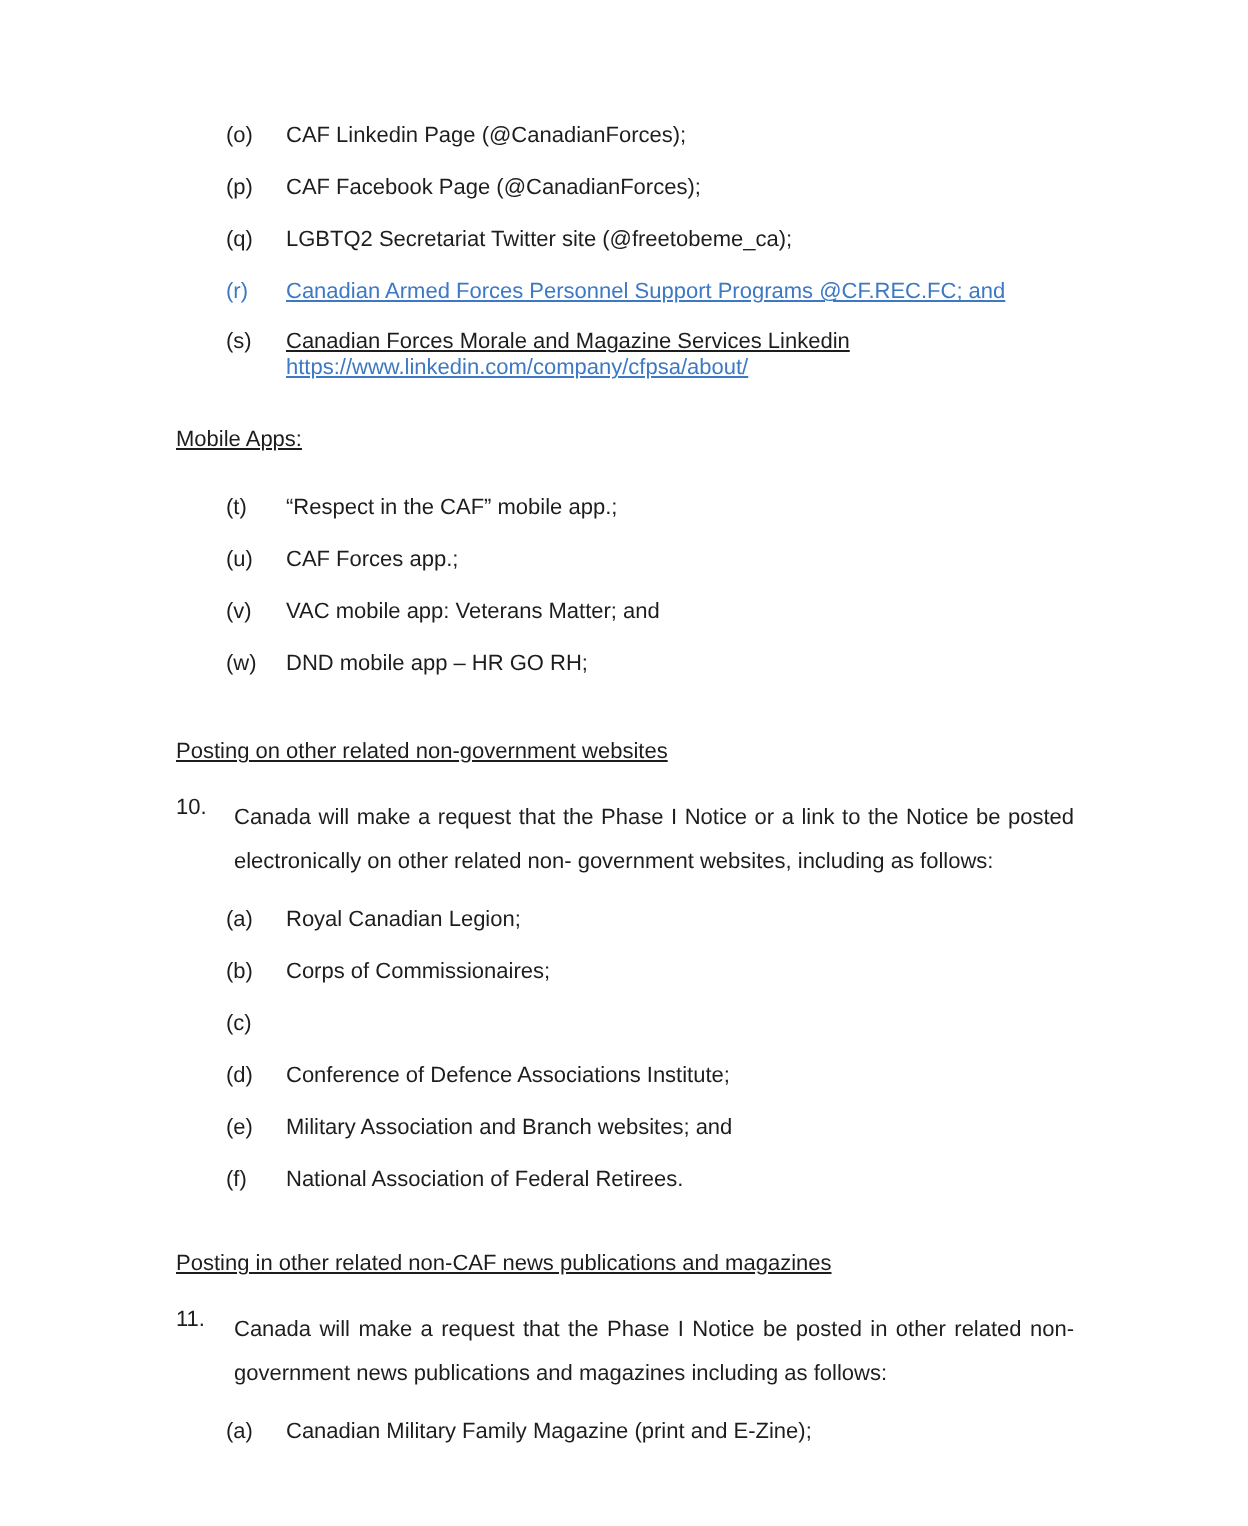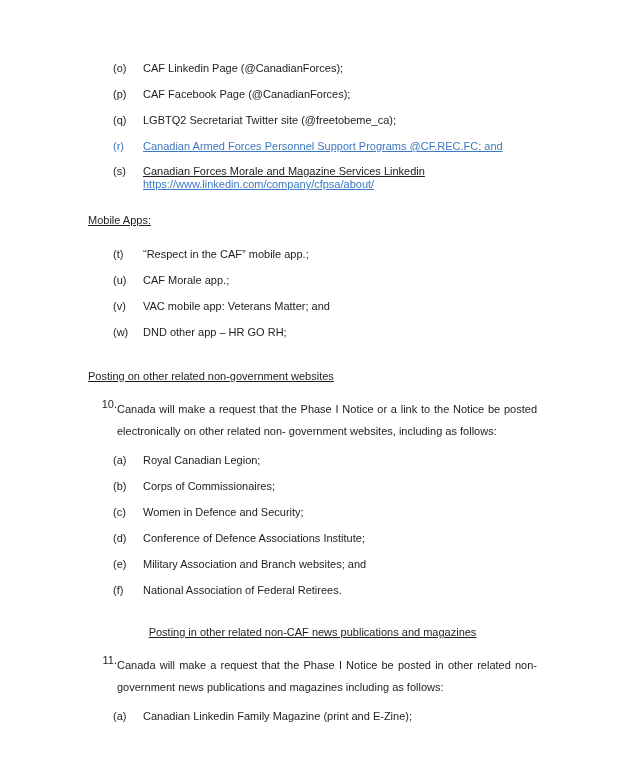--- a/index.html
+++ b/index.html
@@ -16,23 +16,23 @@
   .content{
     position:absolute;top:0;left:88px;width:449px;
     padding-top:61px;
   }
   .li{display:flex;line-height:14px;margin-top:12px;}
   .li:first-child{margin-top:0;}
   .li .marker{width:30px;flex-shrink:0;margin-left:25px;}
   .li .txt{flex:1;}
   .subheading{margin-top:22px;line-height:14px;text-decoration:underline;}
   .heading{margin-top:30px;line-height:14px;text-decoration:underline;}
-  .heading2{margin-top:28px;line-height:14px;text-decoration:underline;text-align:center;}
+  .heading2{margin-top:28px;line-height:14px;text-decoration:underline;}
   .para{display:flex;margin-top:15px;}
-  .para .pnum{width:29px;flex-shrink:0;text-align:right;}
+  .para .pnum{width:29px;flex-shrink:0;}
   .para .plines{flex:1;max-width:420px;}
   .pline{line-height:22px;}
   .jline{text-align:justify;text-align-last:justify;-moz-text-align-last:justify;}
   .gap20{margin-top:20px;}
   .gap11{margin-top:11px;}
   a.link{color:#3c78c3;text-decoration:underline;cursor:pointer;margin-top:31px;}
   .blue{color:#3c78c3;}
   .ul-black{text-decoration:underline;}
   .tight{line-height:13px;}
 </style>
@@ -67,29 +67,29 @@
     </div>
 
     <div class="subheading">Mobile Apps:</div>
 
     <div class="li gap20" style="margin-top:20px;">
       <span class="marker">(t)</span>
       <span class="txt">“Respect in the CAF” mobile app.;</span>
     </div>
     <div class="li">
       <span class="marker">(u)</span>
-      <span class="txt">CAF Morale app.;</span>
+      <span class="txt">CAF Forces app.;</span>
     </div>
     <div class="li">
       <span class="marker">(v)</span>
       <span class="txt">VAC mobile app: Veterans Matter; and</span>
     </div>
     <div class="li">
       <span class="marker">(w)</span>
-      <span class="txt">DND other app – HR GO RH;</span>
+      <span class="txt">DND mobile app – HR GO RH;</span>
     </div>
 
     <div class="heading">Posting on other related non-government websites</div>
 
     <div class="para">
       <span class="pnum">10.</span>
       <span class="plines">
         <span class="pline jline" style="display:block">Canada will make a request that the Phase I Notice or a link to the Notice be posted</span>
         <span class="pline" style="display:block">electronically on other related non- government websites, including as follows:</span>
       </span>
@@ -98,21 +98,20 @@
     <div class="li gap11" style="margin-top:11px;">
       <span class="marker">(a)</span>
       <span class="txt">Royal Canadian Legion;</span>
     </div>
     <div class="li">
       <span class="marker">(b)</span>
       <span class="txt">Corps of Commissionaires;</span>
     </div>
     <div class="li">
       <span class="marker">(c)</span>
-      <span class="txt">Women in Defence and Security;</span>
     </div>
     <div class="li">
       <span class="marker">(d)</span>
       <span class="txt">Conference of Defence Associations Institute;</span>
     </div>
     <div class="li">
       <span class="marker">(e)</span>
       <span class="txt">Military Association and Branch websites; and</span>
     </div>
     <div class="li">
@@ -125,17 +124,17 @@
     <div class="para">
       <span class="pnum">11.</span>
       <span class="plines">
         <span class="pline jline" style="display:block">Canada will make a request that the Phase I Notice be posted in other related non-</span>
         <span class="pline" style="display:block">government news publications and magazines including as follows:</span>
       </span>
     </div>
 
     <div class="li gap11" style="margin-top:11px;">
       <span class="marker">(a)</span>
-      <span class="txt">Canadian Linkedin Family Magazine (print and E-Zine);</span>
+      <span class="txt">Canadian Military Family Magazine (print and E-Zine);</span>
     </div>
 
   </div>
 </div>
 
 </body></html>

